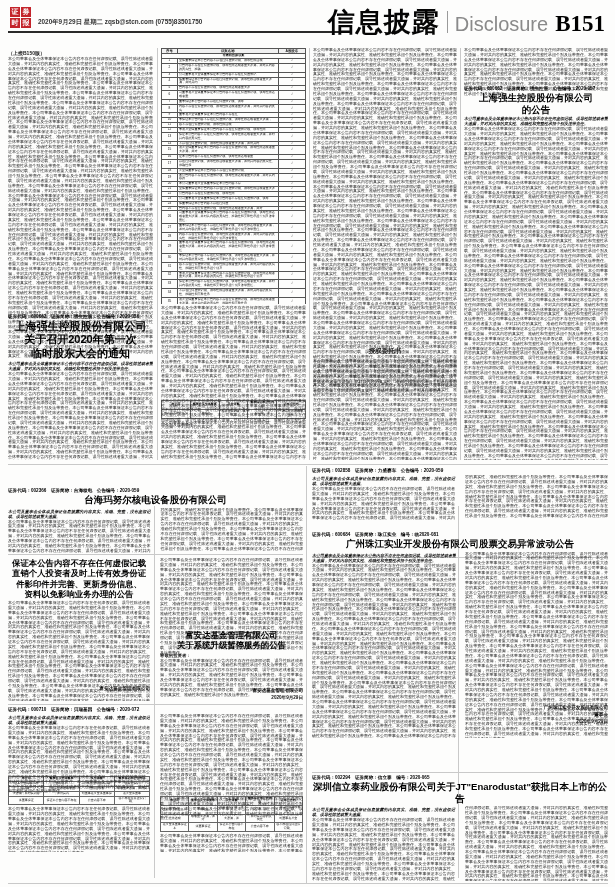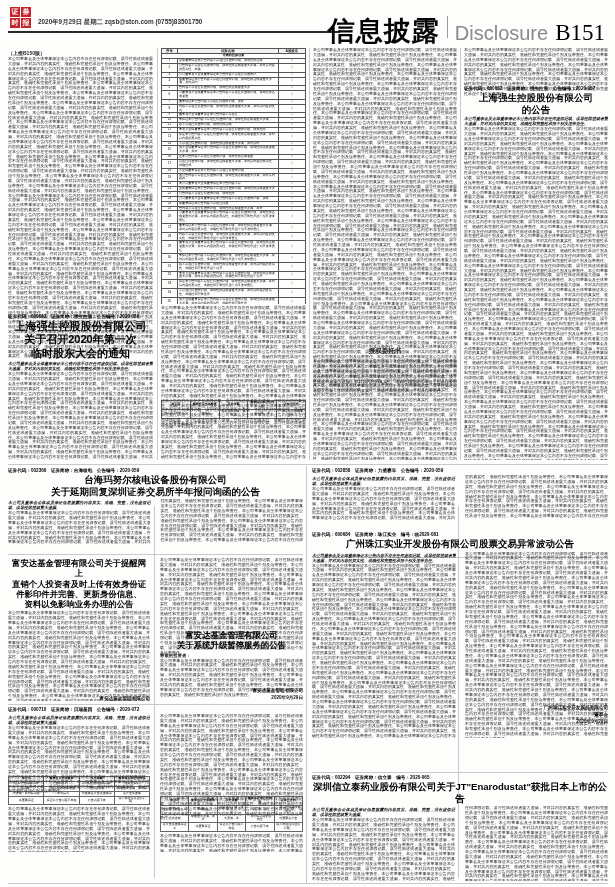--- a/index.html
+++ b/index.html
@@ -4,24 +4,24 @@
 <style>
   html,body{margin:0;padding:0;background:#e9e9e9;}
   #page{position:relative;width:615px;height:887px;background:#fdfdfc;font-family:"Liberation Sans",sans-serif;color:#1b1b1b;overflow:hidden;margin:0 auto;}
   
   #masthead{position:absolute;left:0;top:0;width:615px;height:46px;}
   #logo{position:absolute;left:10px;top:7px;width:22px;height:22px;display:grid;grid-template-columns:10px 10px;grid-template-rows:10px 10px;gap:1px;}
   #logo span{background:#c3232a;color:#fff;font-size:7px;line-height:10px;text-align:center;font-family:"Liberation Serif",serif;font-weight:bold;}
   #dateline{position:absolute;left:38px;top:18px;font-size:6.4px;font-weight:bold;color:#333;white-space:nowrap;}
   #head-rule{position:absolute;left:8px;top:31px;width:332px;height:2px;background:#2a2a2a;}
   #sect-title{position:absolute;right:10px;top:4px;display:flex;align-items:baseline;gap:7px;}
-  #sect-cn{font-size:27px;font-weight:bold;color:#050505;letter-spacing:1px;margin-top:9px;}
+  #sect-cn{font-size:27px;font-weight:bold;color:#050505;letter-spacing:1px;}
   #sect-divider{width:1px;height:22px;background:#9a9a9a;align-self:center;}
   #sect-en{font-size:20px;color:#8a8a8a;font-weight:normal;}
-  #page-no{font-size:23px;font-weight:normal;font-family:"Liberation Serif",serif;color:#000;}
+  #page-no{font-size:23px;font-weight:bold;font-family:"Liberation Serif",serif;color:#000;}
   
   .col{position:absolute;overflow:hidden;}
   .gk{font-size:4px;line-height:1.22;text-align:justify;word-break:break-all;color:#222;}
   .lead{font-size:4px;line-height:1.25;font-style:italic;font-weight:bold;text-align:justify;word-break:break-all;color:#111;margin:1px 0;}
   .codeline{display:flex;justify-content:space-between;font-size:4.6px;font-weight:bold;color:#000;white-space:nowrap;overflow:hidden;margin-bottom:1px;}
   .hl{font-weight:bold;text-align:center;color:#000;line-height:1.22;}
   .hl.big{font-size:11px;}
   .hl.mid{font-size:9.5px;}
   .hl.small{font-size:8.4px;}
   .sig{text-align:right;font-size:4.6px;line-height:1.6;font-weight:bold;color:#111;}
@@ -307,33 +307,32 @@
 
   <div class="col" style="left:464px;top:48px;width:144px;height:412px;">
     <div class="gk" style="height:38px;">本公司董事会及全体董事保证本公告内容不存在任何虚假记载、误导性陈述或者重大遗漏，并对其内容的真实性、准确性和完整性承担个别及连带责任。本公司董事会及全体董事保证本公告内容不存在任何虚假记载、误导性陈述或者重大遗漏，并对其内容的真实性、准确性和完整性承担个别及连带责任。本公司董事会及全体董事保证本公告内容不存在任何虚假记载、误导性陈述或者重大遗漏，并对其内容的真实性、准确性和完整性承担个别及连带责任。本公司董事会及全体董事保证本公告内容不存在任何虚假记载、误导性陈述或者重大遗漏，并对其内容的真实性、准确性和完整性承担个别及连带责任。本公司董事会及全体董事保证本公告内容不存在任何虚假记载、误导性陈述或者重大遗漏，并对其内容的真实性、准确性和完整性承担个别及连带责任。</div>
     <div class="codeline">证券代码：600662　证券简称：强生控股　公告编号：2020-057</div>
     <div class="hl mid">上海强生控股股份有限公司</div>
     <div class="hl mid">的公告</div>
     <div class="lead">本公司董事会及全体董事保证本公告内容不存在任何虚假记载、误导性陈述或者重大遗漏，并对其内容的真实性、准确性和完整性承担个别及连带责任。</div>
     <div class="gk" style="height:306px;">本公司董事会及全体董事保证本公告内容不存在任何虚假记载、误导性陈述或者重大遗漏，并对其内容的真实性、准确性和完整性承担个别及连带责任。本公司董事会及全体董事保证本公告内容不存在任何虚假记载、误导性陈述或者重大遗漏，并对其内容的真实性、准确性和完整性承担个别及连带责任。本公司董事会及全体董事保证本公告内容不存在任何虚假记载、误导性陈述或者重大遗漏，并对其内容的真实性、准确性和完整性承担个别及连带责任。本公司董事会及全体董事保证本公告内容不存在任何虚假记载、误导性陈述或者重大遗漏，并对其内容的真实性、准确性和完整性承担个别及连带责任。本公司董事会及全体董事保证本公告内容不存在任何虚假记载、误导性陈述或者重大遗漏，并对其内容的真实性、准确性和完整性承担个别及连带责任。本公司董事会及全体董事保证本公告内容不存在任何虚假记载、误导性陈述或者重大遗漏，并对其内容的真实性、准确性和完整性承担个别及连带责任。本公司董事会及全体董事保证本公告内容不存在任何虚假记载、误导性陈述或者重大遗漏，并对其内容的真实性、准确性和完整性承担个别及连带责任。本公司董事会及全体董事保证本公告内容不存在任何虚假记载、误导性陈述或者重大遗漏，并对其内容的真实性、准确性和完整性承担个别及连带责任。本公司董事会及全体董事保证本公告内容不存在任何虚假记载、误导性陈述或者重大遗漏，并对其内容的真实性、准确性和完整性承担个别及连带责任。本公司董事会及全体董事保证本公告内容不存在任何虚假记载、误导性陈述或者重大遗漏，并对其内容的真实性、准确性和完整性承担个别及连带责任。本公司董事会及全体董事保证本公告内容不存在任何虚假记载、误导性陈述或者重大遗漏，并对其内容的真实性、准确性和完整性承担个别及连带责任。本公司董事会及全体董事保证本公告内容不存在任何虚假记载、误导性陈述或者重大遗漏，并对其内容的真实性、准确性和完整性承担个别及连带责任。本公司董事会及全体董事保证本公告内容不存在任何虚假记载、误导性陈述或者重大遗漏，并对其内容的真实性、准确性和完整性承担个别及连带责任。本公司董事会及全体董事保证本公告内容不存在任何虚假记载、误导性陈述或者重大遗漏，并对其内容的真实性、准确性和完整性承担个别及连带责任。本公司董事会及全体董事保证本公告内容不存在任何虚假记载、误导性陈述或者重大遗漏，并对其内容的真实性、准确性和完整性承担个别及连带责任。本公司董事会及全体董事保证本公告内容不存在任何虚假记载、误导性陈述或者重大遗漏，并对其内容的真实性、准确性和完整性承担个别及连带责任。本公司董事会及全体董事保证本公告内容不存在任何虚假记载、误导性陈述或者重大遗漏，并对其内容的真实性、准确性和完整性承担个别及连带责任。本公司董事会及全体董事保证本公告内容不存在任何虚假记载、误导性陈述或者重大遗漏，并对其内容的真实性、准确性和完整性承担个别及连带责任。本公司董事会及全体董事保证本公告内容不存在任何虚假记载、误导性陈述或者重大遗漏，并对其内容的真实性、准确性和完整性承担个别及连带责任。本公司董事会及全体董事保证本公告内容不存在任何虚假记载、误导性陈述或者重大遗漏，并对其内容的真实性、准确性和完整性承担个别及连带责任。本公司董事会及全体董事保证本公告内容不存在任何虚假记载、误导性陈述或者重大遗漏，并对其内容的真实性、准确性和完整性承担个别及连带责任。本公司董事会及全体董事保证本公告内容不存在任何虚假记载、误导性陈述或者重大遗漏，并对其内容的真实性、准确性和完整性承担个别及连带责任。本公司董事会及全体董事保证本公告内容不存在任何虚假记载、误导性陈述或者重大遗漏，并对其内容的真实性、准确性和完整性承担个别及连带责任。本公司董事会及全体董事保证本公告内容不存在任何虚假记载、误导性陈述或者重大遗漏，并对其内容的真实性、准确性和完整性承担个别及连带责任。本公司董事会及全体董事保证本公告内容不存在任何虚假记载、误导性陈述或者重大遗漏，并对其内容的真实性、准确性和完整性承担个别及连带责任。本公司董事会及全体董事保证本公告内容不存在任何虚假记载、误导性陈述或者重大遗漏，并对其内容的真实性、准确性和完整性承担个别及连带责任。本公司董事会及全体董事保证本公告内容不存在任何虚假记载、误导性陈述或者重大遗漏，并对其内容的真实性、准确性和完整性承担个别及连带责任。本公司董事会及全体董事保证本公告内容不存在任何虚假记载、误导性陈述或者重大遗漏，并对其内容的真实性、准确性和完整性承担个别及连带责任。本公司董事会及全体董事保证本公告内容不存在任何虚假记载、误导性陈述或者重大遗漏，并对其内容的真实性、准确性和完整性承担个别及连带责任。本公司董事会及全体董事保证本公告内容不存在任何虚假记载、误导性陈述或者重大遗漏，并对其内容的真实性、准确性和完整性承担个别及连带责任。本公司董事会及全体董事保证本公告内容不存在任何虚假记载、误导性陈述或者重大遗漏，并对其内容的真实性、准确性和完整性承担个别及连带责任。本公司董事会及全体董事保证本公告内容不存在任何虚假记载、误导性陈述或者重大遗漏，并对其内容的真实性、准确性和完整性承担个别及连带责任。本公司董事会及全体董事保证本公告内容不存在任何虚假记载、误导性陈述或者重大遗漏，并对其内容的真实性、准确性和完整性承担个别及连带责任。本公司董事会及全体董事保证本公告内容不存在任何虚假记载、误导性陈述或者重大遗漏，并对其内容的真实性、准确性和完整性承担个别及连带责任。本公司董事会及全体董事保证本公告内容不存在任何虚假记载、误导性陈述或者重大遗漏，并对其内容的真实性、准确性和完整性承担个别及连带责任。本公司董事会及全体董事保证本公告内容不存在任何虚假记载、误导性陈述或者重大遗漏，并对其内容的真实性、准确性和完整性承担个别及连带责任。本公司董事会及全体董事保证本公告内容不存在任何虚假记载、误导性陈述或者重大遗漏，并对其内容的真实性、准确性和完整性承担个别及连带责任。本公司董事会及全体董事保证本公告内容不存在任何虚假记载、误导性陈述或者重大遗漏，并对其内容的真实性、准确性和完整性承担个别及连带责任。本公司董事会及全体董事保证本公告内容不存在任何虚假记载、误导性陈述或者重大遗漏，并对其内容的真实性、准确性和完整性承担个别及连带责任。本公司董事会及全体董事保证本公告内容不存在任何虚假记载、误导性陈述或者重大遗漏，并对其内容的真实性、准确性和完整性承担个别及连带责任。</div>
   </div>
 
-  <div class="col" style="left:8px;top:468px;width:295px;height:84px;">
+  <div class="col" style="left:8px;top:488px;width:295px;height:84px;">
     <div class="codeline" style="width:190px;">证券代码：002366　证券简称：台海核电　公告编号：2020-059</div>
     <div class="hl mid">台海玛努尔核电设备股份有限公司</div>
-    <div class="hl mid">关于延期回复深圳证券交易所半年报问询函的公告</div>
     <div class="cols2" style="height:48px;margin-top:2px;">
       <div class="lead">本公司及董事会全体成员保证信息披露的内容真实、准确、完整，没有虚假记载、误导性陈述或重大遗漏。</div>
       <div class="gk">本公司董事会及全体董事保证本公告内容不存在任何虚假记载、误导性陈述或者重大遗漏，并对其内容的真实性、准确性和完整性承担个别及连带责任。本公司董事会及全体董事保证本公告内容不存在任何虚假记载、误导性陈述或者重大遗漏，并对其内容的真实性、准确性和完整性承担个别及连带责任。本公司董事会及全体董事保证本公告内容不存在任何虚假记载、误导性陈述或者重大遗漏，并对其内容的真实性、准确性和完整性承担个别及连带责任。本公司董事会及全体董事保证本公告内容不存在任何虚假记载、误导性陈述或者重大遗漏，并对其内容的真实性、准确性和完整性承担个别及连带责任。本公司董事会及全体董事保证本公告内容不存在任何虚假记载、误导性陈述或者重大遗漏，并对其内容的真实性、准确性和完整性承担个别及连带责任。本公司董事会及全体董事保证本公告内容不存在任何虚假记载、误导性陈述或者重大遗漏，并对其内容的真实性、准确性和完整性承担个别及连带责任。本公司董事会及全体董事保证本公告内容不存在任何虚假记载、误导性陈述或者重大遗漏，并对其内容的真实性、准确性和完整性承担个别及连带责任。本公司董事会及全体董事保证本公告内容不存在任何虚假记载、误导性陈述或者重大遗漏，并对其内容的真实性、准确性和完整性承担个别及连带责任。本公司董事会及全体董事保证本公告内容不存在任何虚假记载、误导性陈述或者重大遗漏，并对其内容的真实性、准确性和完整性承担个别及连带责任。本公司董事会及全体董事保证本公告内容不存在任何虚假记载、误导性陈述或者重大遗漏，并对其内容的真实性、准确性和完整性承担个别及连带责任。</div>
 
     </div>
   </div>
 
   <div class="col" style="left:8px;top:558px;width:142px;height:143px;">
-    <div class="hl small">富安达基金管理有限公司关于提醒网上</div>
+    <div class="hl small">保证本公告内容不存在任何虚假记载</div>
     <div class="hl small">直销个人投资者及时上传有效身份证</div>
     <div class="hl small">件影印件并完善、更新身份信息、</div>
     <div class="hl small">资料以免影响业务办理的公告</div>
     <div class="gk" style="height:84px;margin-top:2px;">本公司董事会及全体董事保证本公告内容不存在任何虚假记载、误导性陈述或者重大遗漏，并对其内容的真实性、准确性和完整性承担个别及连带责任。本公司董事会及全体董事保证本公告内容不存在任何虚假记载、误导性陈述或者重大遗漏，并对其内容的真实性、准确性和完整性承担个别及连带责任。本公司董事会及全体董事保证本公告内容不存在任何虚假记载、误导性陈述或者重大遗漏，并对其内容的真实性、准确性和完整性承担个别及连带责任。本公司董事会及全体董事保证本公告内容不存在任何虚假记载、误导性陈述或者重大遗漏，并对其内容的真实性、准确性和完整性承担个别及连带责任。本公司董事会及全体董事保证本公告内容不存在任何虚假记载、误导性陈述或者重大遗漏，并对其内容的真实性、准确性和完整性承担个别及连带责任。本公司董事会及全体董事保证本公告内容不存在任何虚假记载、误导性陈述或者重大遗漏，并对其内容的真实性、准确性和完整性承担个别及连带责任。本公司董事会及全体董事保证本公告内容不存在任何虚假记载、误导性陈述或者重大遗漏，并对其内容的真实性、准确性和完整性承担个别及连带责任。本公司董事会及全体董事保证本公告内容不存在任何虚假记载、误导性陈述或者重大遗漏，并对其内容的真实性、准确性和完整性承担个别及连带责任。本公司董事会及全体董事保证本公告内容不存在任何虚假记载、误导性陈述或者重大遗漏，并对其内容的真实性、准确性和完整性承担个别及连带责任。本公司董事会及全体董事保证本公告内容不存在任何虚假记载、误导性陈述或者重大遗漏，并对其内容的真实性、准确性和完整性承担个别及连带责任。本公司董事会及全体董事保证本公告内容不存在任何虚假记载、误导性陈述或者重大遗漏，并对其内容的真实性、准确性和完整性承担个别及连带责任。本公司董事会及全体董事保证本公告内容不存在任何虚假记载、误导性陈述或者重大遗漏，并对其内容的真实性、准确性和完整性承担个别及连带责任。</div>
     <div class="sig">
       <div>富安达基金管理有限公司</div>
 
     </div>
   </div>
 

